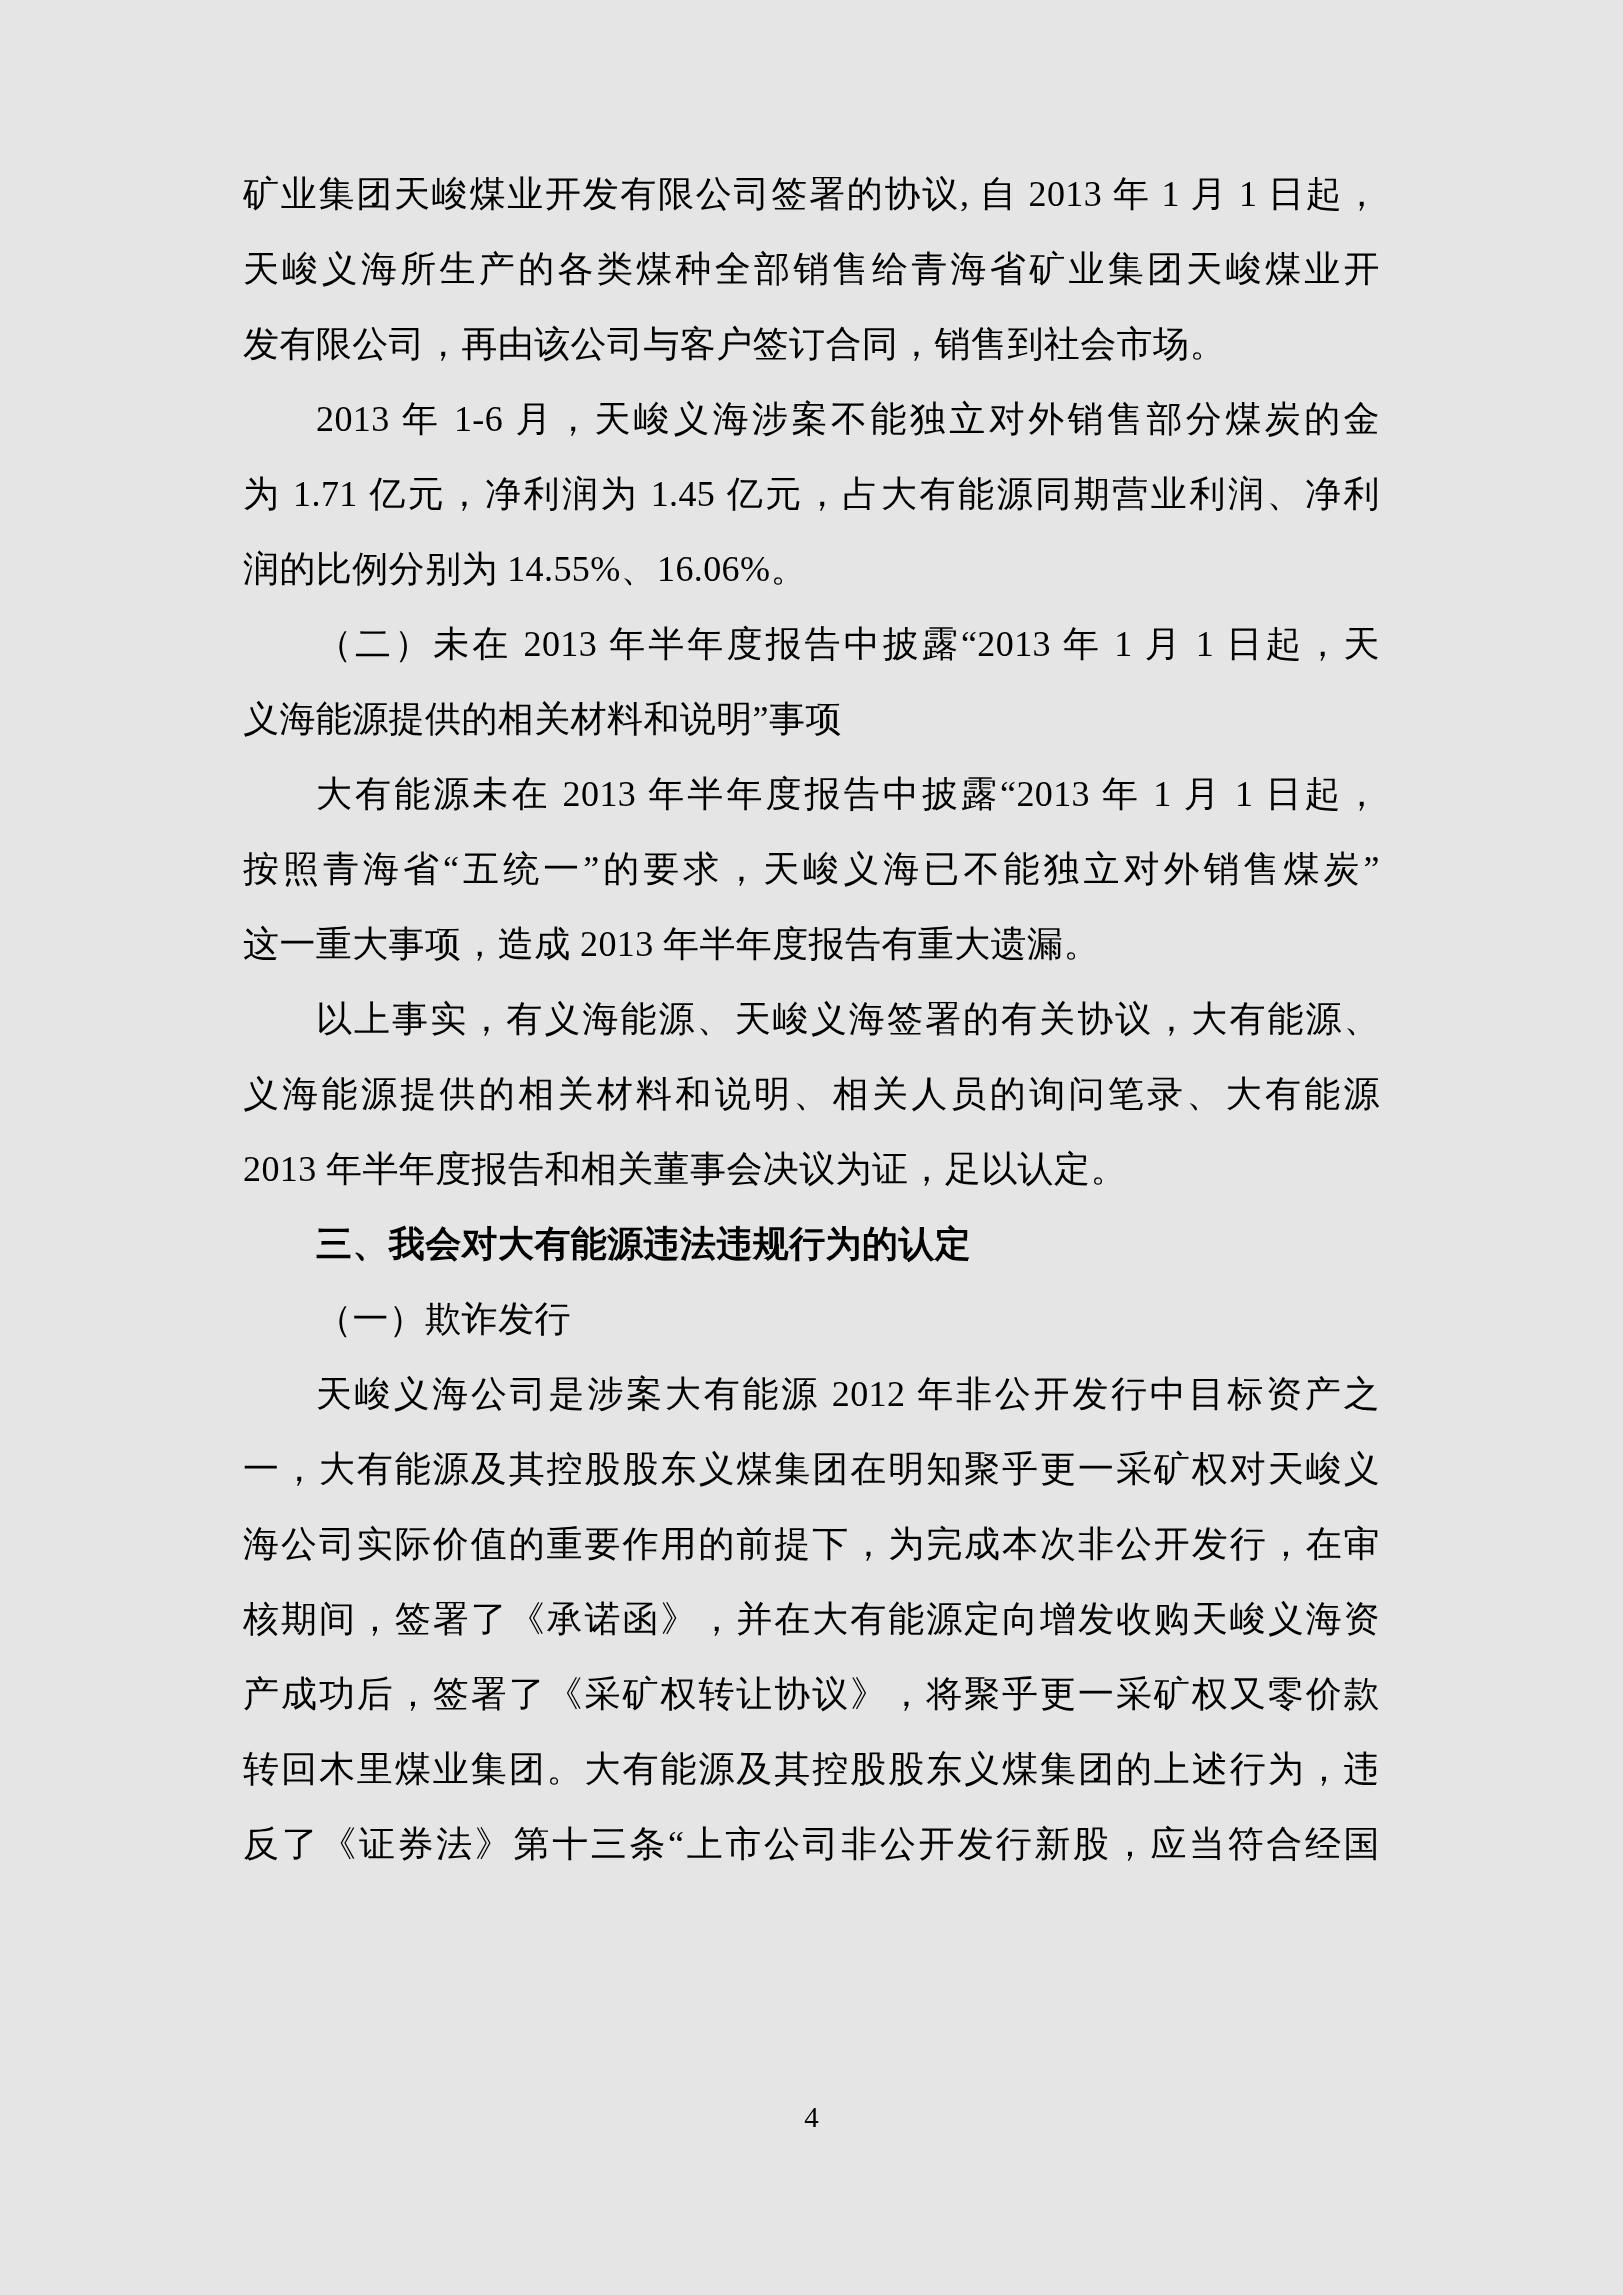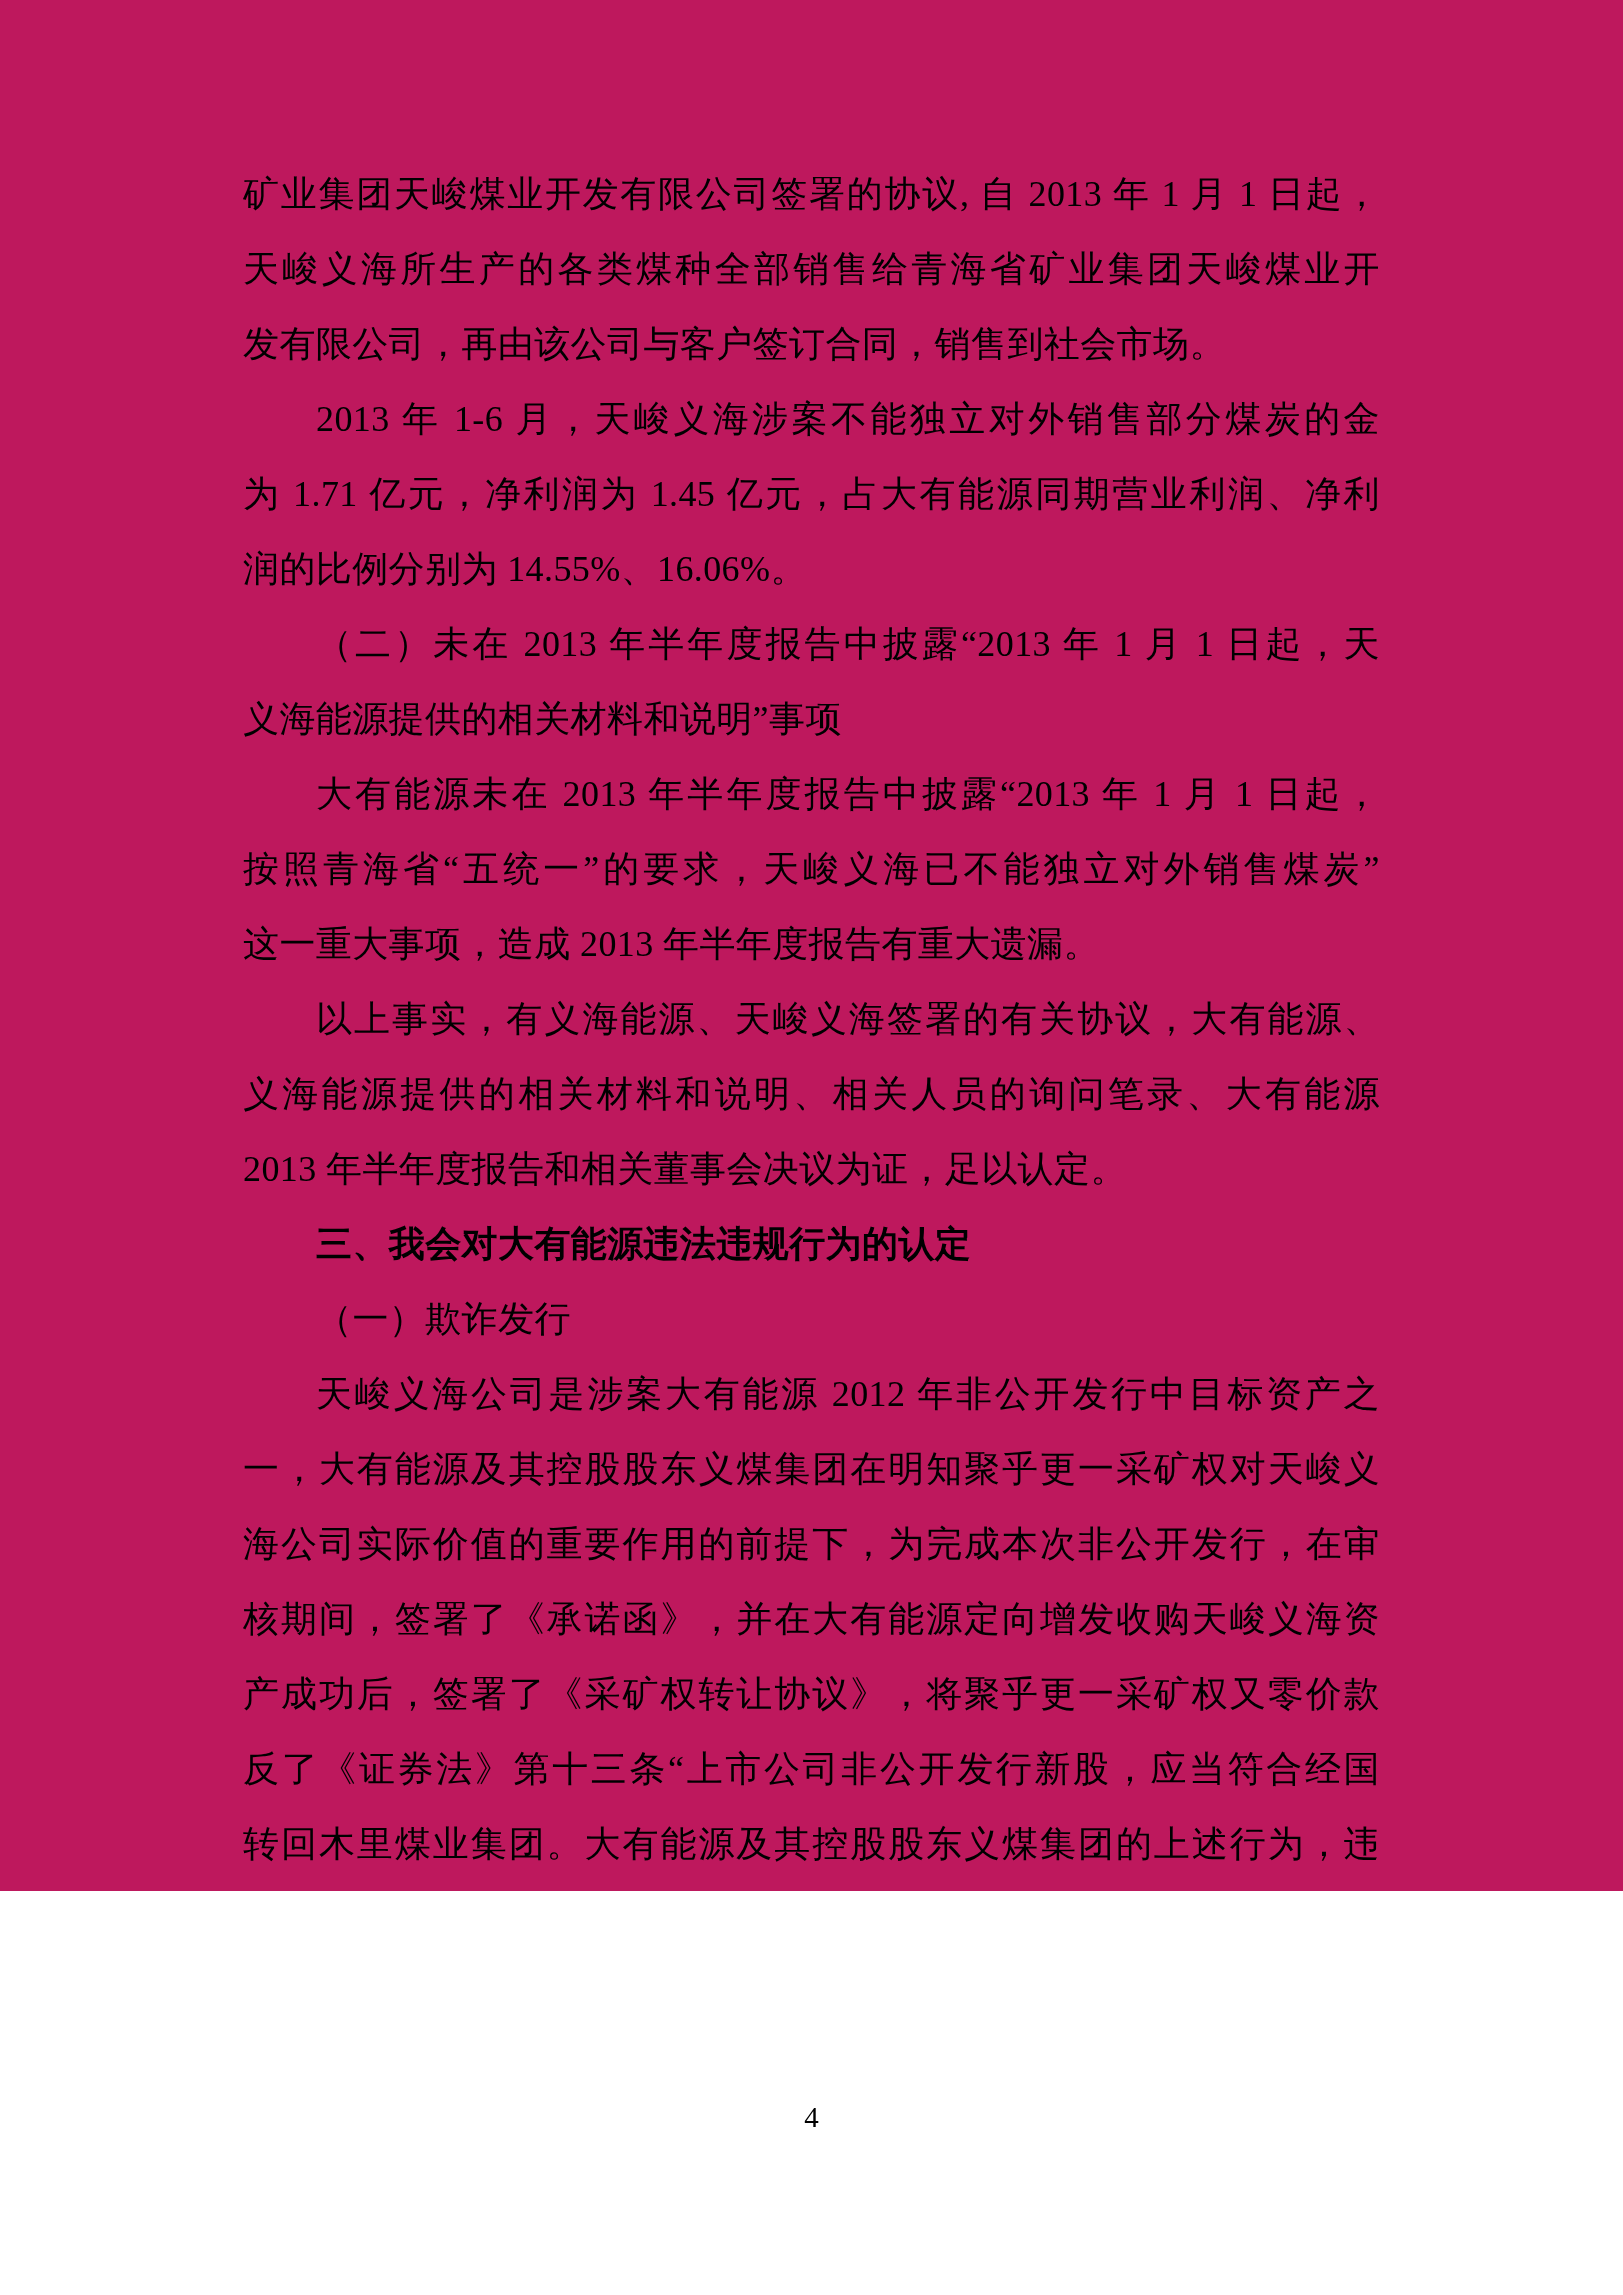--- a/index.html
+++ b/index.html
@@ -8,22 +8,22 @@
     height: 2295px;
     background: #ffffff;
     color: #000000;
     font-family: "Liberation Serif", "DejaVu Serif", serif;
     position: relative;
     overflow: hidden;
   }
   .page {
     position: absolute;
     left: 0; top: 0;
-    width: 1623px; height: 1891px;
-    background: #be185d;
+    width: 1623px; height: 2295px;
+    background: #e5e5e5;
   }
   .text-block {
     position: absolute;
     left: 243px;
     top: 157px;
     width: 1137px;
   }
   .line {
     font-size: 36px;
     height: 75px;
@@ -75,20 +75,20 @@
     <div class="line indent">以上事实，有义海能源、天峻义海签署的有关协议，大有能源、</div>
     <div class="line">义海能源提供的相关材料和说明、相关人员的询问笔录、大有能源</div>
     <div class="line end">2013 年半年度报告和相关董事会决议为证，足以认定。</div>
     <div class="line indent end bold">三、我会对大有能源违法违规行为的认定</div>
     <div class="line indent end">（一）欺诈发行</div>
     <div class="line indent">天峻义海公司是涉案大有能源 2012 年非公开发行中目标资产之</div>
     <div class="line">一，大有能源及其控股股东义煤集团在明知聚乎更一采矿权对天峻义</div>
     <div class="line">海公司实际价值的重要作用的前提下，为完成本次非公开发行，在审</div>
     <div class="line">核期间，签署了《承诺函》，并在大有能源定向增发收购天峻义海资</div>
     <div class="line">产成功后，签署了《采矿权转让协议》，将聚乎更一采矿权又零价款</div>
+    <div class="line">转回木里煤业集团。大有能源及其控股股东义煤集团的上述行为，违</div>
     <div class="line">反了《证券法》第十三条“上市公司非公开发行新股，应当符合经国</div>
-    <div class="line">转回木里煤业集团。大有能源及其控股股东义煤集团的上述行为，违</div>
   </div>
 
   <div class="page-number">4</div>
 
 </div>
 
 
 </body></html>

